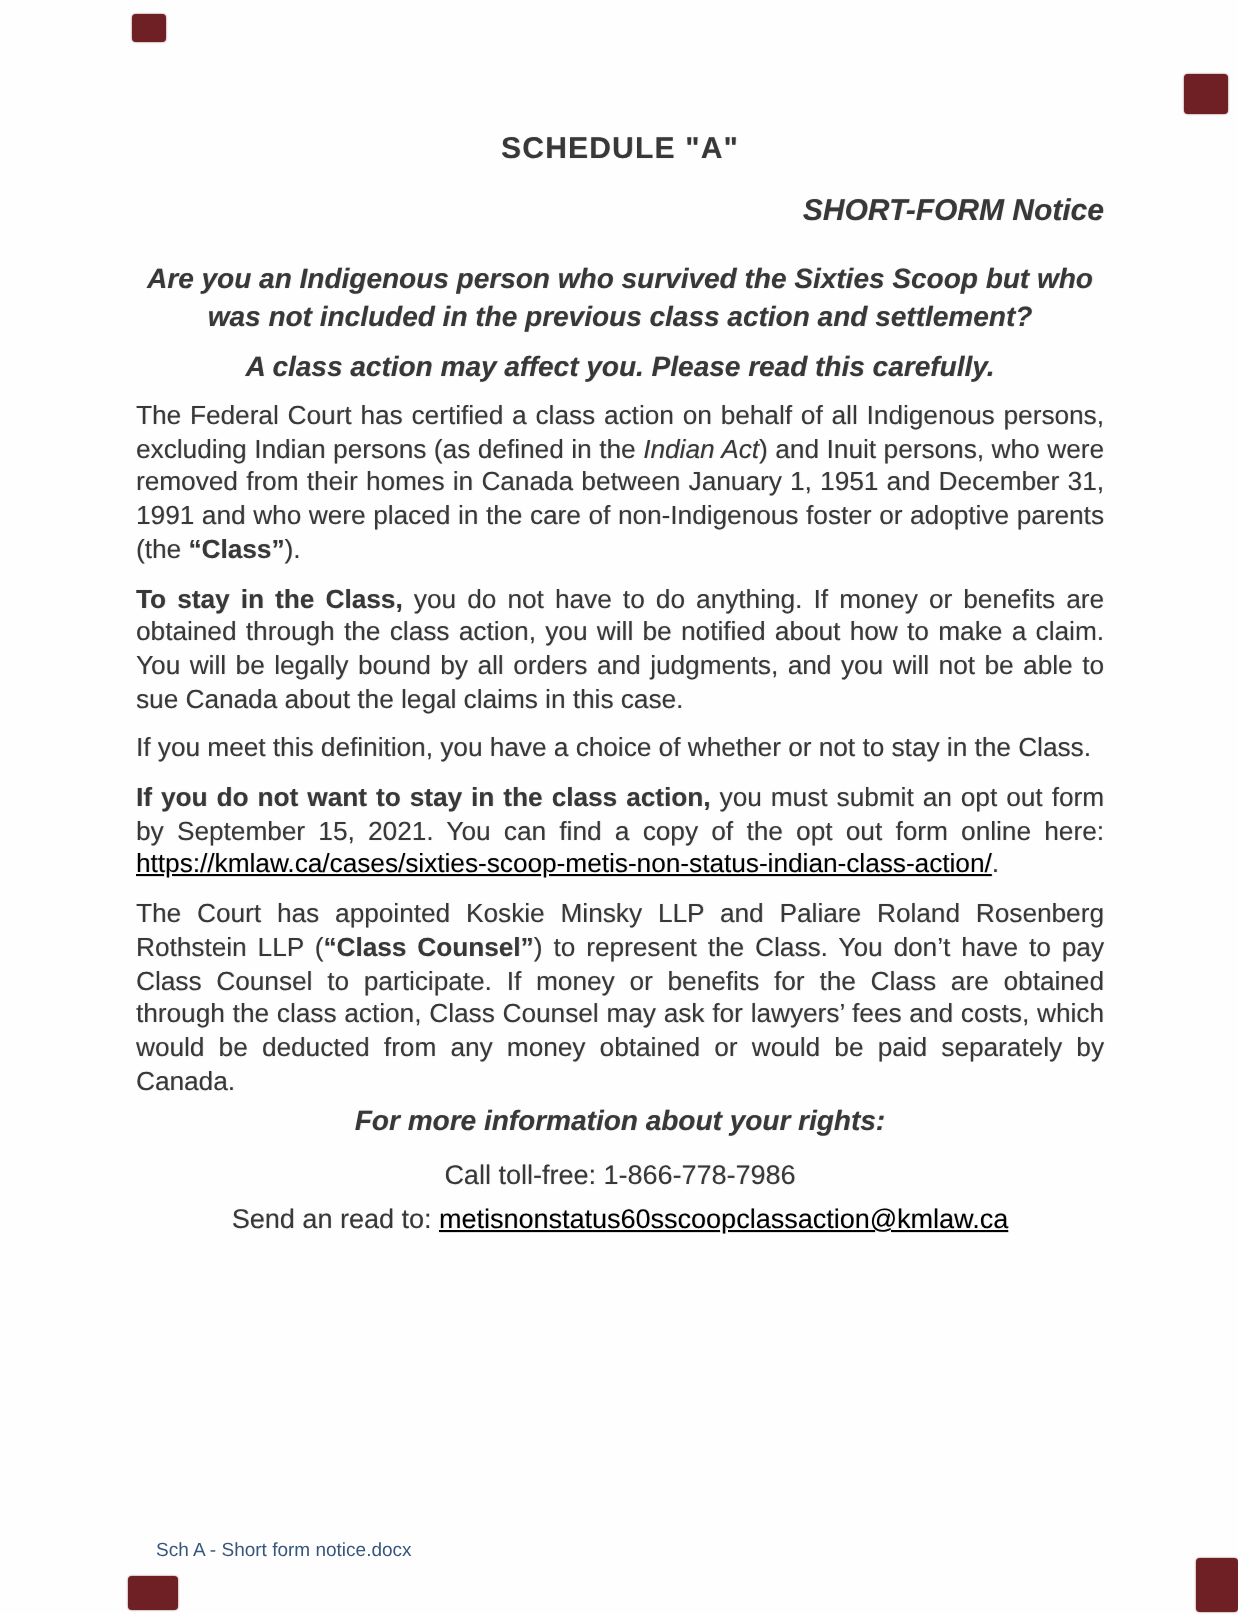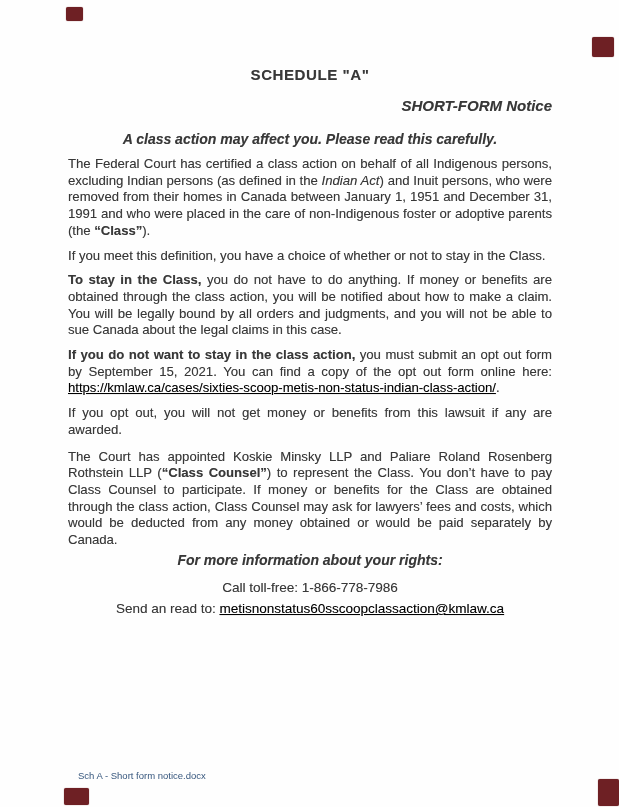--- a/index.html
+++ b/index.html
@@ -109,32 +109,32 @@
   <div class="stamp stamp-tr"></div>
   <div class="stamp stamp-bl"></div>
   <div class="stamp stamp-br"></div>
 
   <div class="content">
 
     <div class="doc-title">SCHEDULE "A"</div>
 
     <div class="doc-subtitle">SHORT-FORM Notice</div>
 
+    <div class="question-heading">Are you an Indigenous person who survived the Sixties Scoop but who was not included in the previous class action and settlement?</div>
 
     <div class="alert-heading">A class action may affect you. Please read this carefully.</div>
 
     <p class="body-para"><span>The Federal Court has certified a class action on behalf of all Indigenous persons, excluding Indian persons (as defined in the </span><em>Indian Act</em><span>) and Inuit persons, who were removed from their homes in Canada between January 1, 1951 and December 31, 1991 and who were placed in the care of non-Indigenous foster or adoptive parents (the </span><strong>“Class”</strong><span>).</span></p>
 
+    <p class="body-para"><strong>To stay in the Class,</strong><span> you do not have to do anything. If money or benefits are obtained through the class action, you will be notified about how to make a claim. You will be legally bound by all orders and judgments, and you will not be able to sue Canada about the legal claims in this case.</span></p>
+
     <p class="body-para">If you meet this definition, you have a choice of whether or not to stay in the Class.</p>
-
-    <p class="body-para"><strong>To stay in the Class,</strong><span> you do not have to do anything. If money or benefits are obtained through the class action, you will be notified about how to make a claim. You will be legally bound by all orders and judgments, and you will not be able to sue Canada about the legal claims in this case.</span></p>
 
     <p class="body-para"><strong>If you do not want to stay in the class action,</strong><span> you must submit an opt out form by September 15, 2021. You can find a copy of the opt out form online here: </span><a href="#" class="doc-link">https://kmlaw.ca/cases/sixties-scoop-metis-non-status-indian-class-action/</a><span>.</span></p>
 
-    <p class="body-para pre-counsel">If you opt out, you will not get money or benefits from this lawsuit if any are awarded.</p>
 
     <p class="body-para counsel"><span>The Court has appointed Koskie Minsky LLP and Paliare Roland Rosenberg Rothstein LLP (</span><strong>“Class Counsel”</strong><span>) to represent the Class. You don’t have to pay Class Counsel to participate. If money or benefits for the Class are obtained through the class action, Class Counsel may ask for lawyers’ fees and costs, which would be deducted from any money obtained or would be paid separately by Canada.</span></p>
 
     <div class="info-heading">For more information about your rights:</div>
 
 
     <div class="contact-line">Call toll-free: 1-866-778-7986</div>
 
 
     <div class="contact-line"><span>Send an read to: </span><a href="#" class="doc-link">metisnonstatus60sscoopclassaction@kmlaw.ca</a></div>

